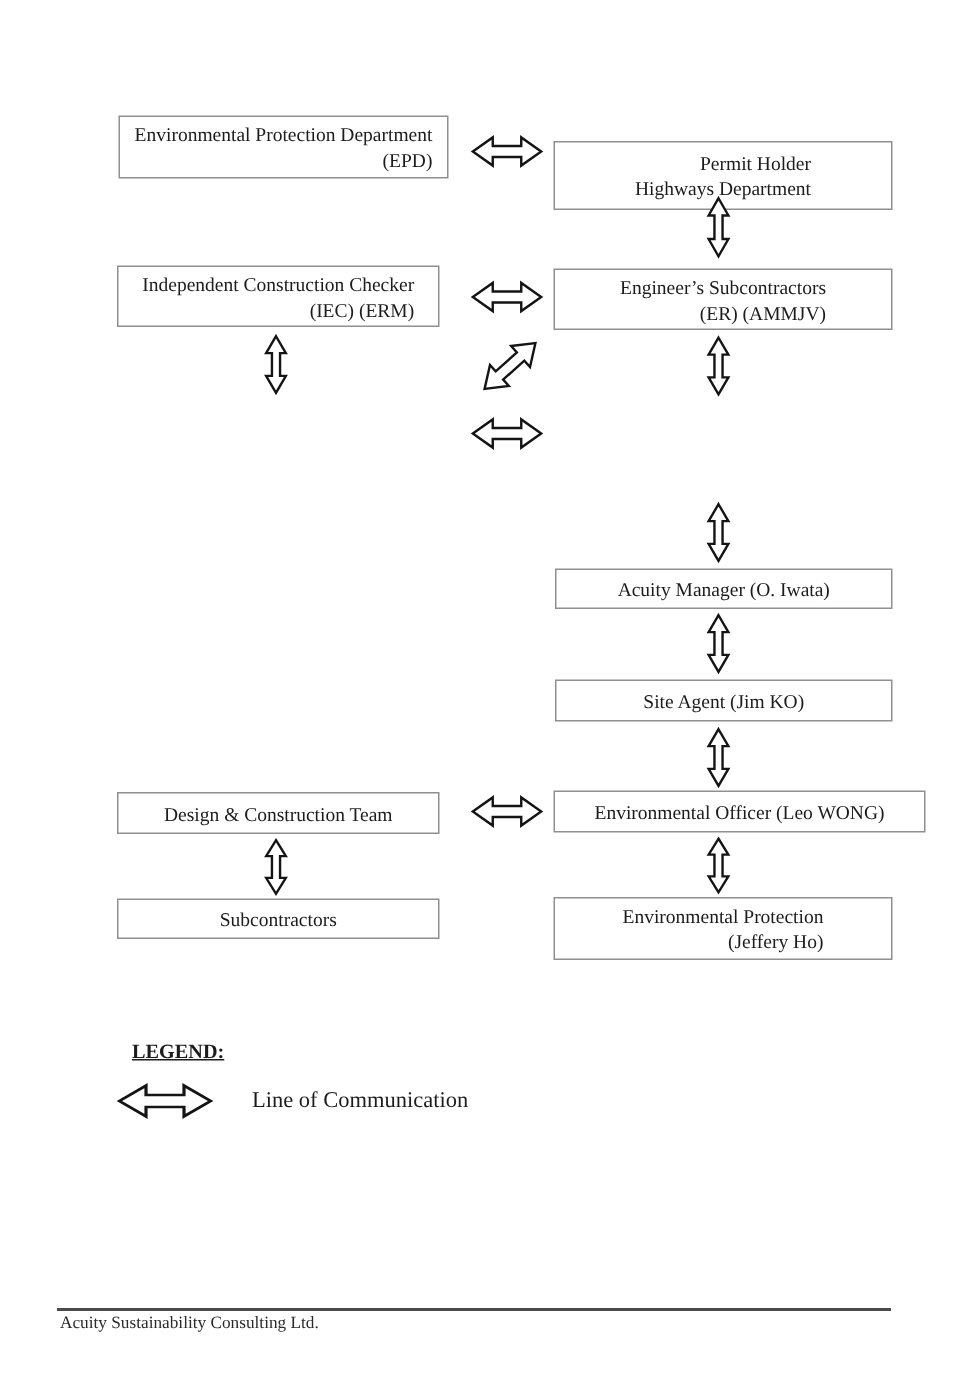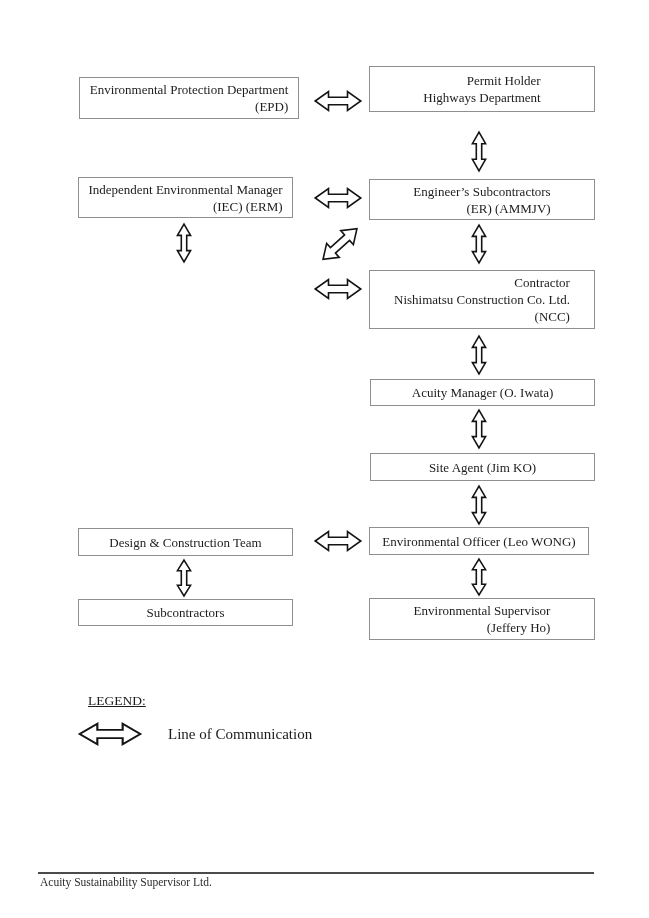--- a/index.html
+++ b/index.html
@@ -32,20 +32,21 @@
     stroke: #141414;
     stroke-width: 1.6;
     stroke-linejoin: miter;
   }
   .legend-title {
     position: absolute;
     left: 88px;
     top: 693px;
     font-size: 13.5px;
     text-decoration: underline;
+    font-weight: bold;
   }
   .legend-label {
     position: absolute;
     left: 168px;
     top: 726px;
     font-size: 15px;
   }
   .footer-line {
     position: absolute;
     left: 38px;
@@ -64,59 +65,54 @@
 </style>
 </head>
 <body>
 
 <div class="page">
 
   <div class="box" style="left:79px;top:77px;width:220px;height:42px">
     <span class="box-text">Environmental Protection Department
 (EPD)</span>
   </div>
-  <div class="box" style="left:369px;top:66px;width:226px;height:46px">
+  <div class="box" style="left:369px;top:94px;width:226px;height:46px">
     <span class="box-text">Permit Holder
 Highways Department</span>
   </div>
 
   <div class="box" style="left:78px;top:177px;width:215px;height:41px">
-    <span class="box-text">Independent Environmental Manager
+    <span class="box-text">Independent Construction Checker
 (IEC) (ERM)</span>
   </div>
   <div class="box" style="left:369px;top:179px;width:226px;height:41px">
     <span class="box-text">Engineer’s Subcontractors
 (ER) (AMMJV)</span>
   </div>
 
-  <div class="box" style="left:369px;top:270px;width:226px;height:59px">
-    <span class="box-text">Contractor
-Nishimatsu Construction Co. Ltd.
-(NCC)</span>
-  </div>
 
   <div class="box" style="left:370px;top:379px;width:225px;height:27px">
     <span class="box-text">Acuity Manager (O. Iwata)</span>
   </div>
   <div class="box" style="left:370px;top:453px;width:225px;height:28px">
     <span class="box-text">Site Agent (Jim KO)</span>
   </div>
 
   <div class="box" style="left:78px;top:528px;width:215px;height:28px">
     <span class="box-text">Design &amp; Construction Team</span>
   </div>
-  <div class="box" style="left:369px;top:527px;width:220px;height:28px">
+  <div class="box" style="left:369px;top:527px;width:248px;height:28px">
     <span class="box-text">Environmental Officer (Leo WONG)</span>
   </div>
 
   <div class="box" style="left:78px;top:599px;width:215px;height:27px">
     <span class="box-text">Subcontractors</span>
   </div>
   <div class="box" style="left:369px;top:598px;width:226px;height:42px">
-    <span class="box-text">Environmental Supervisor
+    <span class="box-text">Environmental Protection
 (Jeffery Ho)</span>
   </div>
 
   <svg class="arr" style="left:314px;top:90px;width:48px;height:22px" viewBox="0 0 48 22" preserveAspectRatio="none">
     <path d="M1.2 11 L14.5 1.6 L14.5 7.3 L33.5 7.3 L33.5 1.6 L46.8 11 L33.5 20.4 L33.5 14.7 L14.5 14.7 L14.5 20.4 Z"></path>
   </svg>
 
   <svg class="arr" style="left:471px;top:131px;width:16px;height:41px" viewBox="0 0 16 42" preserveAspectRatio="none">
     <path d="M8 1.2 L14.6 13 L10.7 13 L10.7 29 L14.6 29 L8 40.8 L1.4 29 L5.3 29 L5.3 13 L1.4 13 Z"></path>
   </svg>
@@ -165,15 +161,15 @@
     <path d="M8 1.2 L14.6 13 L10.7 13 L10.7 29 L14.6 29 L8 40.8 L1.4 29 L5.3 29 L5.3 13 L1.4 13 Z"></path>
   </svg>
 
   <div class="legend-title">LEGEND:</div>
   <svg class="arr" style="left:78px;top:722px;width:64px;height:24px" viewBox="0 0 48 22" preserveAspectRatio="none">
     <path d="M1.2 11 L14.5 1.6 L14.5 7.3 L33.5 7.3 L33.5 1.6 L46.8 11 L33.5 20.4 L33.5 14.7 L14.5 14.7 L14.5 20.4 Z"></path>
   </svg>
   <div class="legend-label">Line of Communication</div>
 
   <div class="footer-line"></div>
-  <div class="footer-text">Acuity Sustainability Supervisor Ltd.</div>
+  <div class="footer-text">Acuity Sustainability Consulting Ltd.</div>
 
 </div>
 
 </body></html>

